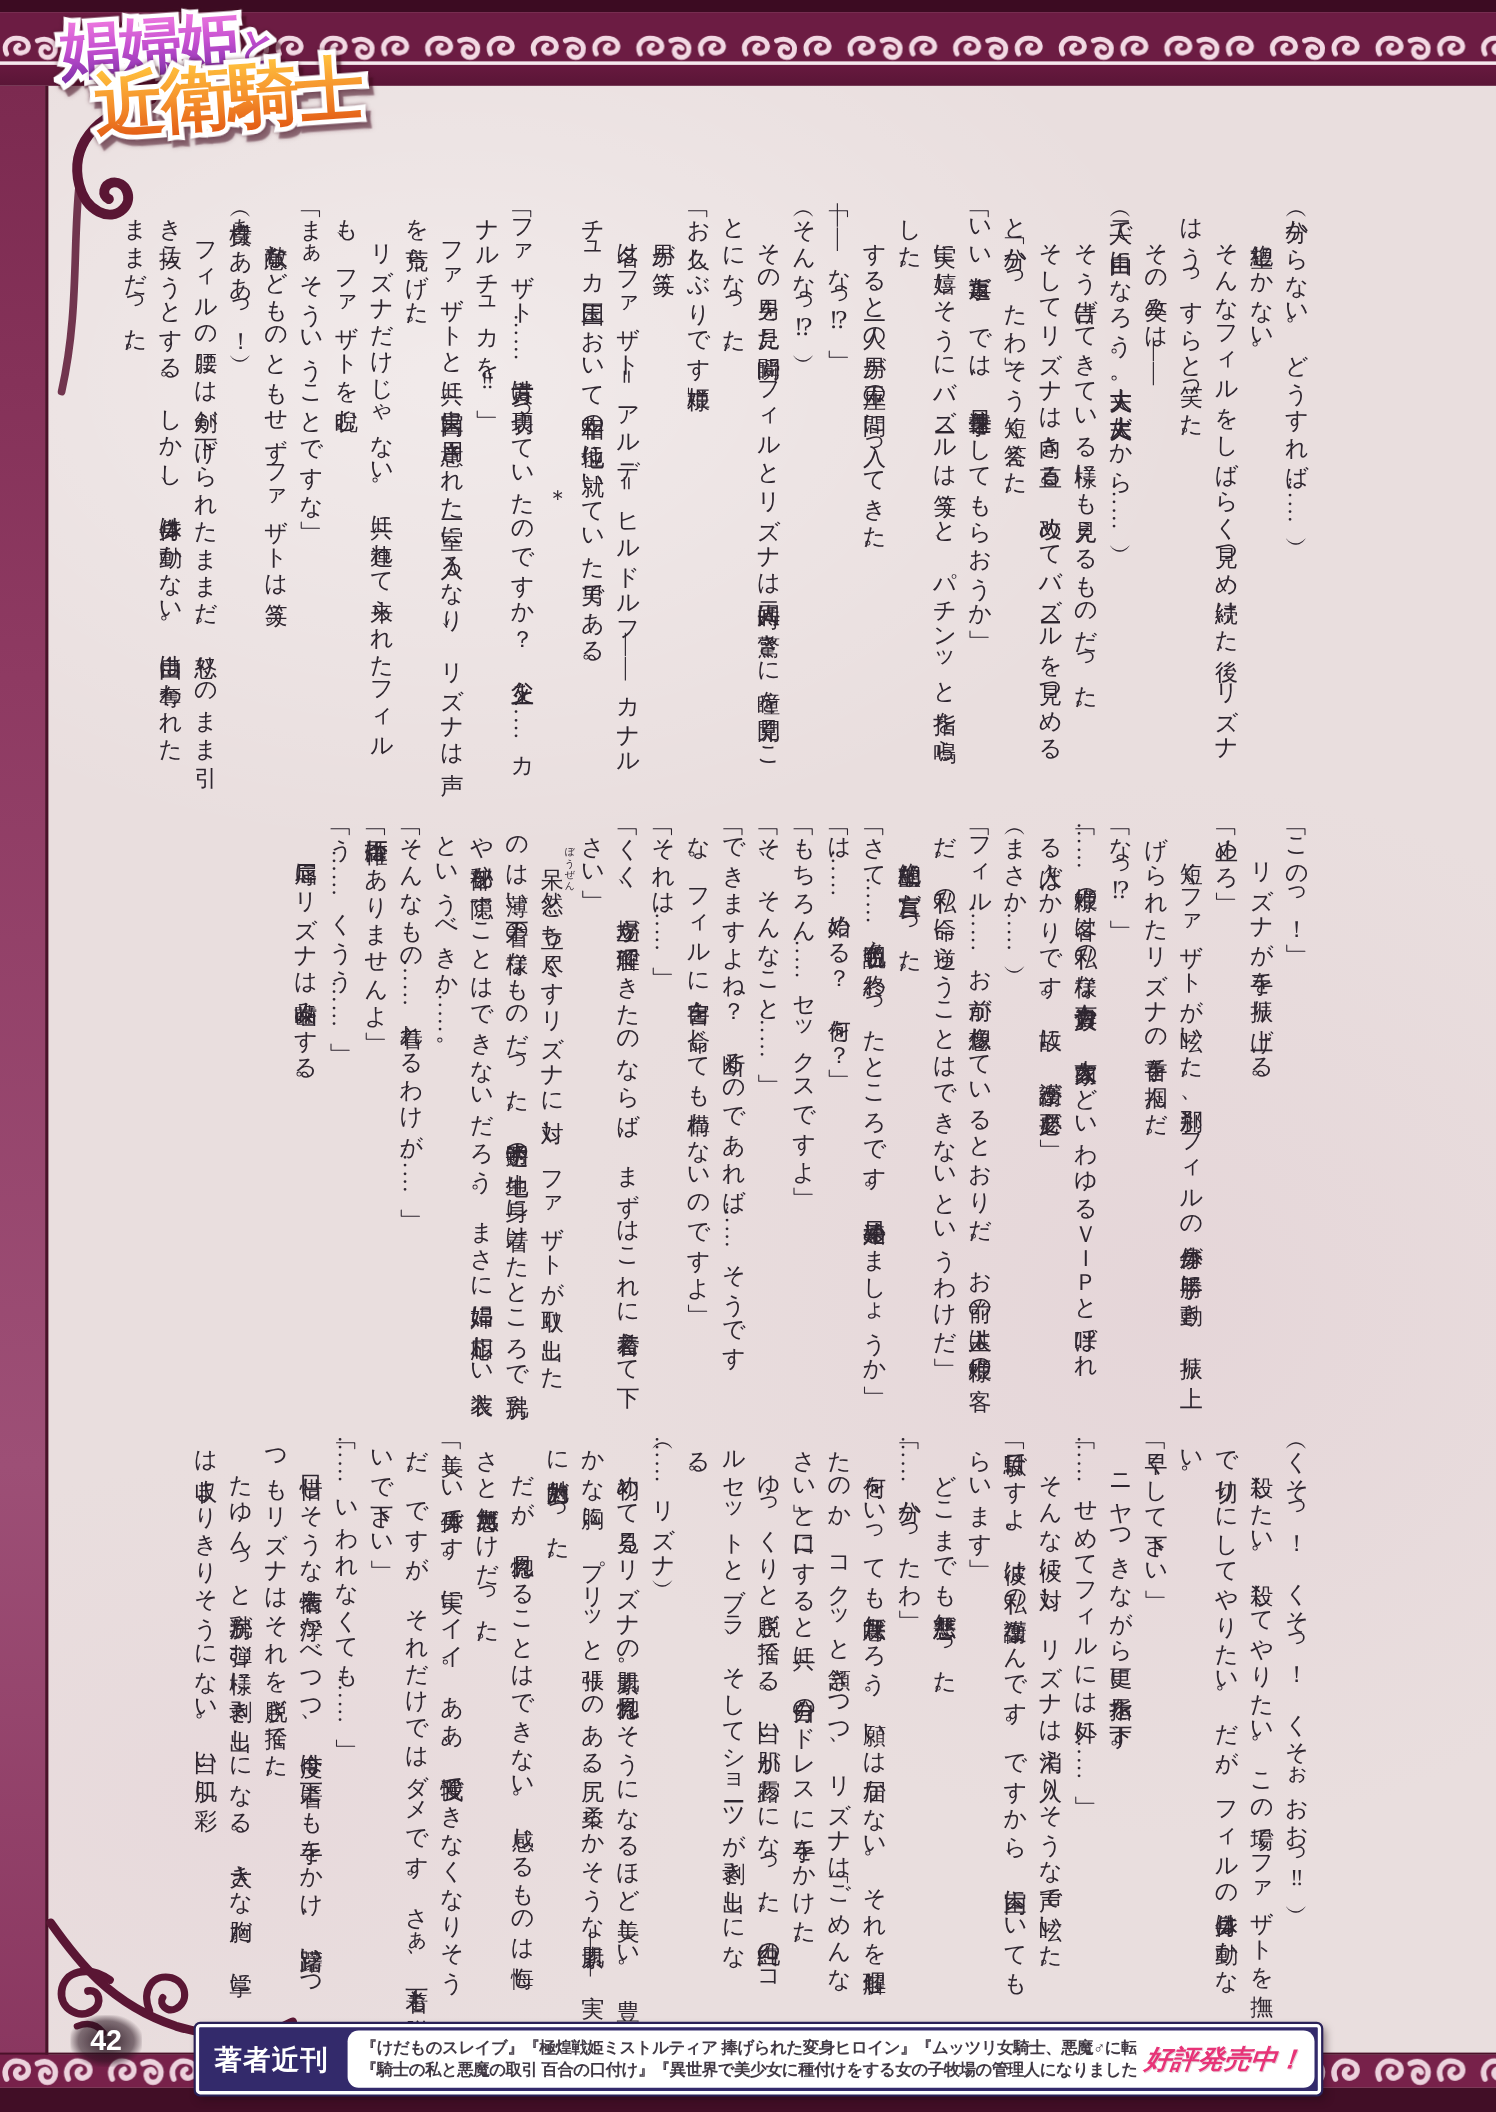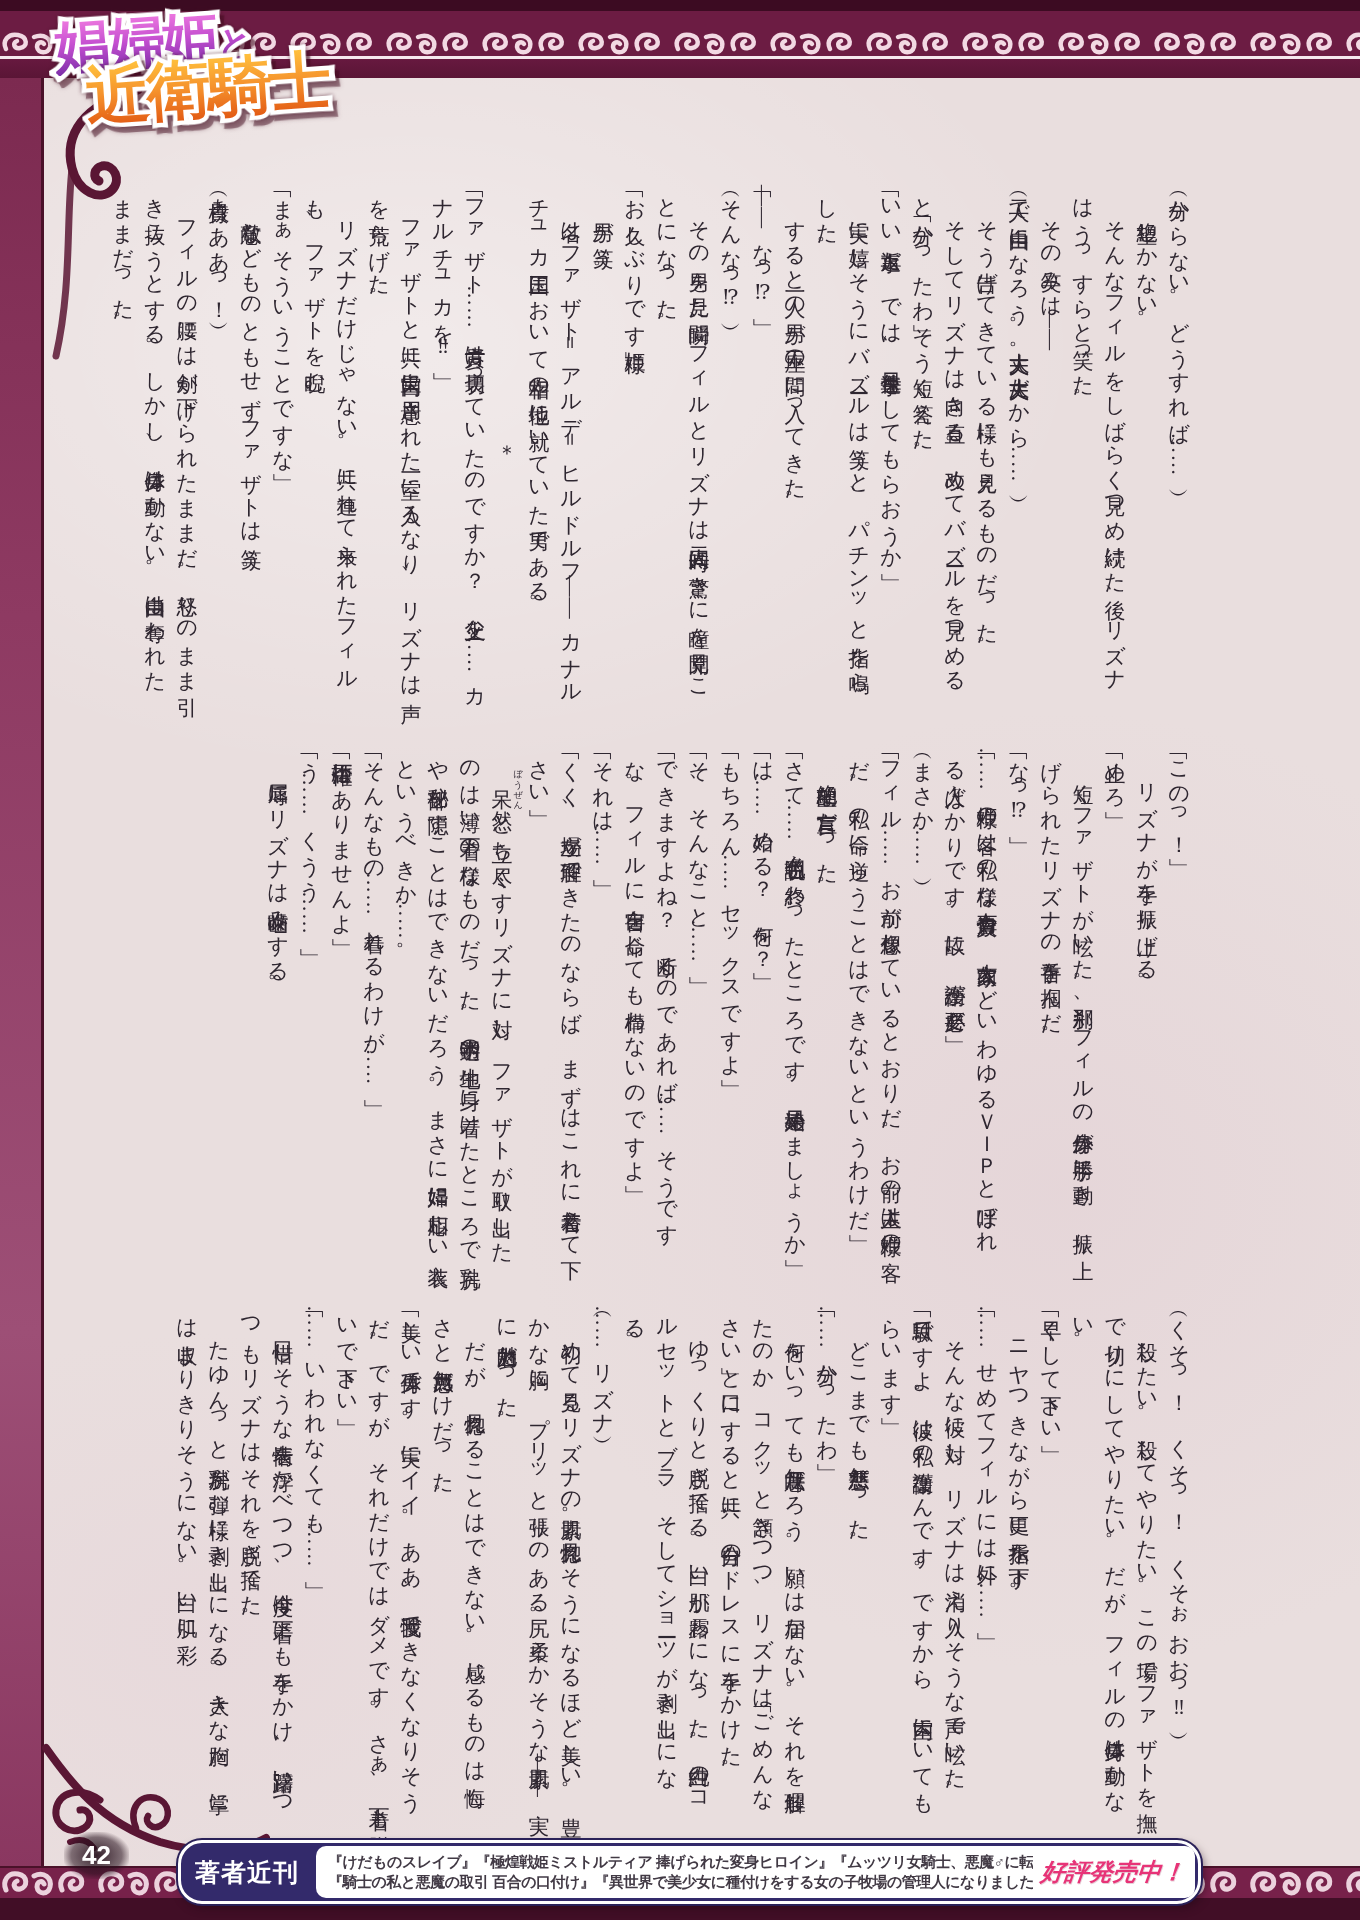--- a/index.html
+++ b/index.html
@@ -52,21 +52,21 @@
   .band rt{font-size:9px;letter-spacing:0;color:#2e2630;}
   .band-1{top:184px;}
   .band-2{top:746px;}
   .band-3{top:1304px;}
   
   .pagenum{left:64px;top:1832px;z-index:7;color:#fff;
     font-family:"Liberation Sans","DejaVu Sans",sans-serif;font-size:26px;font-weight:700;
     padding:8px 18px;background:radial-gradient(ellipse at center,rgba(38,16,28,0.92) 0%,rgba(38,16,28,0.55) 55%,transparent 75%);}
   
   .footer{left:178px;top:1840px;width:1017px;height:58px;z-index:8;
-    background:#332a6b;border:3px solid #ffffff;border-radius:24px;
+    background:#332a6b;border:3px solid #ffffff;border-radius:4px;
     box-shadow:0 0 0 2px #2a2158, 3px 4px 8px rgba(30,8,20,0.5);
     display:flex;align-items:stretch;
     font-family:"Liberation Sans","DejaVu Sans",sans-serif;}
   .footer-label{width:132px;display:flex;align-items:center;justify-content:center;
     color:#ffffff;font-size:25px;font-weight:700;letter-spacing:1px;flex:none;}
   .footer-panel{flex:1;background:#ffffff;border-radius:10px;margin:3px;
     display:flex;align-items:center;gap:8px;padding:0 10px 0 12px;min-width:0;}
   .footer-titles{flex:1;min-width:0;color:#423a45;font-size:15px;line-height:20px;
     font-weight:700;letter-spacing:-0.5px;white-space:nowrap;overflow:hidden;}
   .footer-promo{flex:none;color:#e73377;font-size:24px;font-weight:700;font-style:italic;

